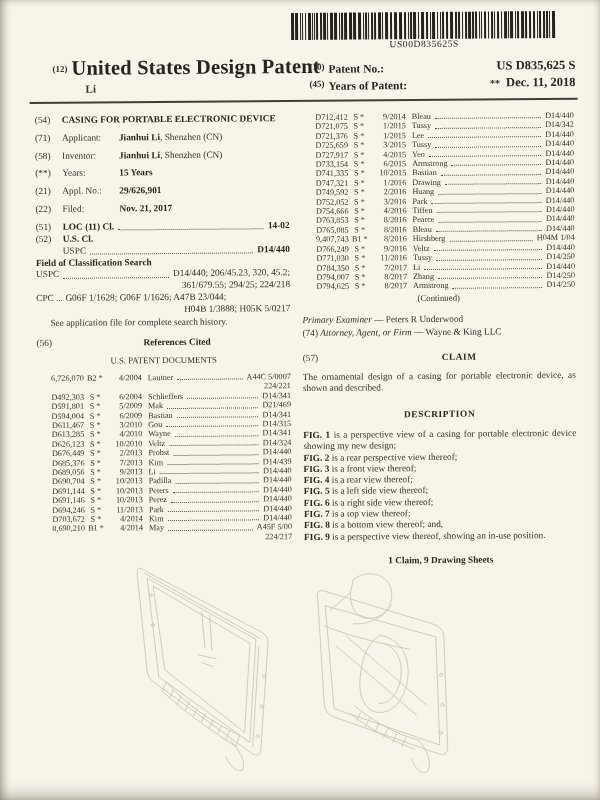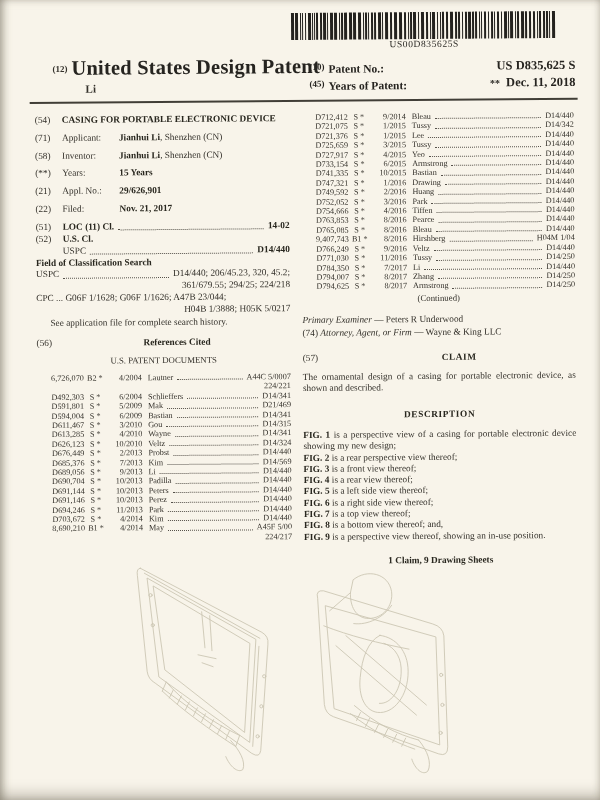--- a/index.html
+++ b/index.html
@@ -297,21 +297,21 @@
             <span class="ref-name">Probst</span>
             <span class="lead"></span>
             <span class="ref-class">D14/440</span>
           </div>
           <div class="ref-row">
             <span class="ref-num">D685,376</span>
             <span class="ref-kind">S *</span>
             <span class="ref-date">7/2013</span>
             <span class="ref-name">Kim</span>
             <span class="lead"></span>
-            <span class="ref-class">D14/569</span>
+            <span class="ref-class">D14/439</span>
           </div>
           <div class="ref-row">
             <span class="ref-num">D689,056</span>
             <span class="ref-kind">S *</span>
             <span class="ref-date">9/2013</span>
             <span class="ref-name">Li</span>
             <span class="lead"></span>
             <span class="ref-class">D14/440</span>
           </div>
           <div class="ref-row">

